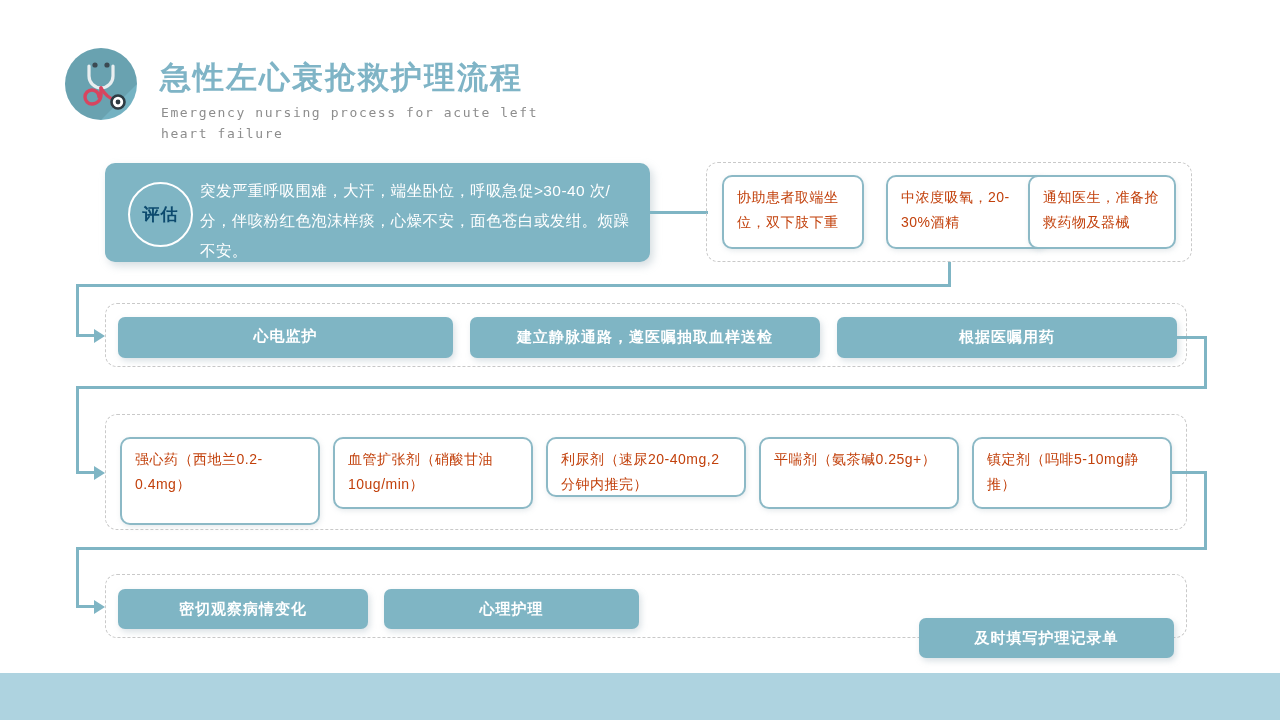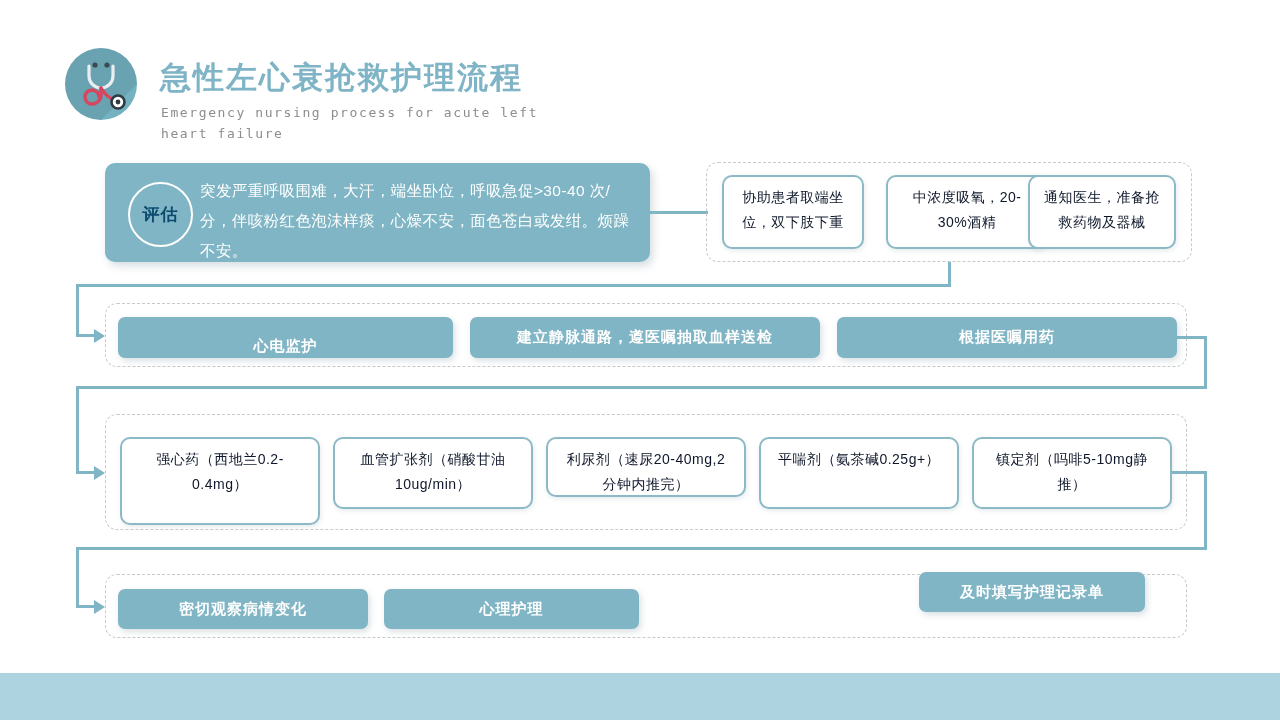--- a/index.html
+++ b/index.html
@@ -33,45 +33,44 @@
     position:absolute;box-sizing:border-box;
     background:#7fb5c4;border-radius:7px;
     color:#ffffff;font-size:15px;font-weight:bold;
     display:flex;align-items:center;justify-content:center;
     text-align:center;letter-spacing:1px;
     box-shadow:2px 3px 6px rgba(150,170,180,.35);
   }
   .whitebox{
     position:absolute;box-sizing:border-box;
     background:#ffffff;border:2px solid #8cb9c6;border-radius:10px;
-    color:#0f172a;font-size:14px;line-height:25px;
+    color:#c2410c;font-size:14px;line-height:25px;
     padding:8px 13px;letter-spacing:.5px;
     box-shadow:1px 2px 5px rgba(160,175,185,.25);
-    text-align:center;
   }
 
   
   .assess{
     position:absolute;left:105px;top:163px;width:545px;height:99px;
     background:#7fb5c4;border-radius:10px;
     box-shadow:3px 4px 8px rgba(150,170,180,.4);
   }
   .assess-badge{
     position:absolute;left:23px;top:19px;width:61px;height:61px;
     border:2px solid #ffffff;border-radius:50%;
     display:flex;align-items:center;justify-content:center;
     color:#0c4a6e;font-size:17px;font-weight:bold;letter-spacing:1px;
   }
   .assess-text{
     position:absolute;left:95px;top:13px;width:440px;
     color:#ffffff;font-size:15.5px;line-height:30px;letter-spacing:.4px;
   }
 
   
-  .fillbox.overflow{align-items:center;padding-top:17px;line-height:44px;}
+  .fillbox.overflow{align-items:flex-end;padding-top:17px;line-height:44px;}
   .fillbox.overflow .txt{display:block;width:180px;}
 
   
   .conn{position:absolute;background:#7fb5c4;}
   .arrow{
     position:absolute;width:0;height:0;
     border-top:7px solid transparent;border-bottom:7px solid transparent;
     border-left:11px solid #7fb5c4;
   }
 
@@ -140,17 +139,17 @@
   <div class="conn" style="left:1172px;top:471px;width:35px;height:3px;"></div>
   <div class="conn" style="left:1204px;top:471px;width:3px;height:78px;"></div>
   <div class="conn" style="left:76px;top:547px;width:1131px;height:3px;"></div>
   <div class="conn" style="left:76px;top:547px;width:3px;height:60px;"></div>
   <div class="conn" style="left:76px;top:605px;width:20px;height:3px;"></div>
   <div class="arrow" style="left:94px;top:600px;"></div>
 
   <div class="dashbox" style="left:105px;top:574px;width:1082px;height:64px;"></div>
   <div class="fillbox" style="left:118px;top:589px;width:250px;height:40px;">密切观察病情变化</div>
   <div class="fillbox" style="left:384px;top:589px;width:255px;height:40px;">心理护理</div>
-  <div class="fillbox" style="left:919px;top:572px;width:226px;height:40px;border-radius:7px;">及时填写护理记录单</div>
+  <div class="fillbox" style="left:919px;top:618px;width:255px;height:40px;border-radius:7px;">及时填写护理记录单</div>
 
   <div class="footerbar"></div>
 
 </div>
 
 </body></html>

